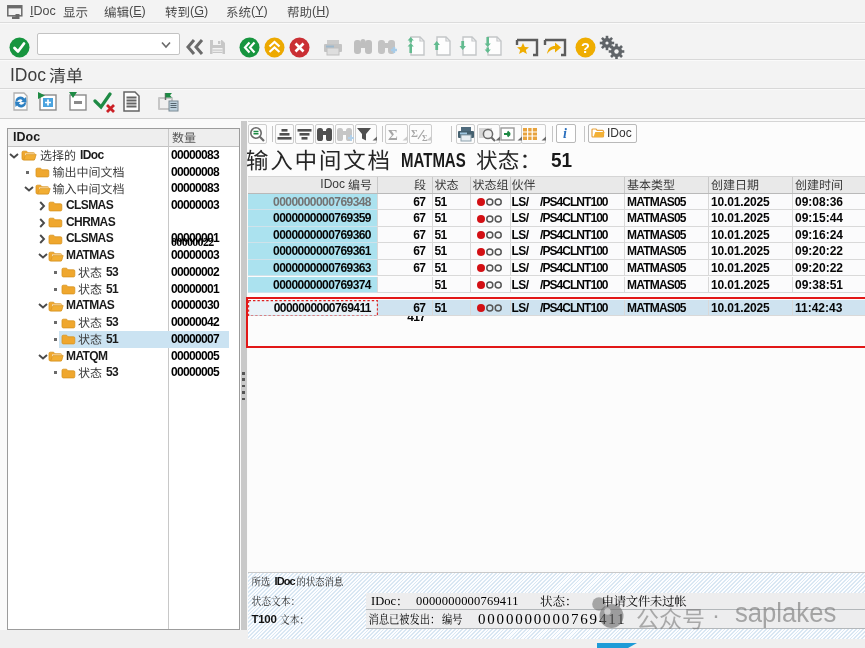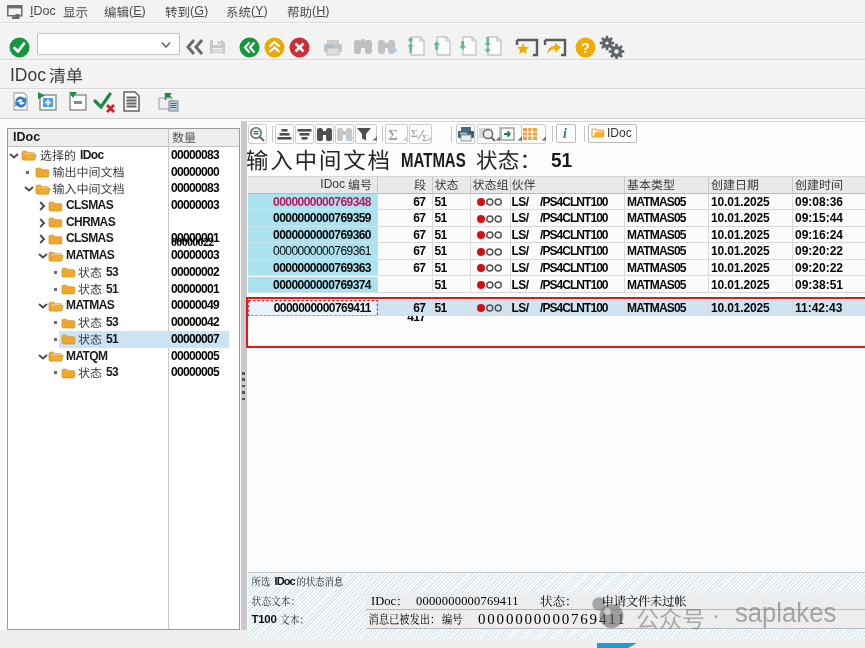--- a/index.html
+++ b/index.html
@@ -172,21 +172,21 @@
     <path d="M1 3.5 Q1 2.2 2.2 2.2 L5.6 2.2 L7 3.8 L12.6 3.8 Q13.8 3.8 13.8 5 L13.8 9.6 Q13.8 10.9 12.6 10.9 L2.2 10.9 Q1 10.9 1 9.6 Z" fill="#efa72e" stroke="#d8941f" stroke-width="0.8"></path>
     <path d="M4 4.6 L13.8 4.6 L13.8 9.8 L4 9.8 Z" fill="#fff"></path>
     <path d="M2.6 10.9 L4.8 5.6 L15.2 5.6 L13.4 10.9 Z" fill="#f2ae33" stroke="#d8941f" stroke-width="0.7"></path>
   </svg>
 <div style="position:absolute;left:80.0px;top:146.86px;height:17px;line-height:17px;font-family:'Liberation Sans',sans-serif;font-size:12px;color:#1a1a1a;font-weight:700;letter-spacing:-0.6px;white-space:pre;">IDoc</div>
 <div style="position:absolute;left:171px;top:146.86px;height:17px;line-height:17px;font-family:'Liberation Sans',sans-serif;font-size:12px;color:#000;font-weight:700;letter-spacing:-0.68px;white-space:pre;">00000083</div>
 <div style="position:absolute;left:26.0px;top:170.8px;width:2.8px;height:2.8px;background:#6a6a6a"></div>
 <svg style="position:absolute;left:35px;top:166.07999999999998px;" width="15" height="12" viewBox="0 0 15 12">
     <path d="M1 3.5 Q1 2.2 2.2 2.2 L5.6 2.2 L7 3.8 L12.6 3.8 Q13.8 3.8 13.8 5 L13.8 9.6 Q13.8 10.9 12.6 10.9 L2.2 10.9 Q1 10.9 1 9.6 Z" fill="#efa72e" stroke="#d8941f" stroke-width="0.8"></path>
   </svg>
-<div style="position:absolute;left:171px;top:163.57999999999998px;height:17px;line-height:17px;font-family:'Liberation Sans',sans-serif;font-size:12px;color:#000;font-weight:700;letter-spacing:-0.68px;white-space:pre;">00000000</div>
+<div style="position:absolute;left:171px;top:163.57999999999998px;height:17px;line-height:17px;font-family:'Liberation Sans',sans-serif;font-size:12px;color:#000;font-weight:700;letter-spacing:-0.68px;white-space:pre;">00000008</div>
 <svg style="position:absolute;left:23.5px;top:186.3px;" width="10" height="6" viewBox="0 0 10 6">
     <path d="M1 1 L5 4.5 L9 1" fill="none" stroke="#4a4a4a" stroke-width="1.9"></path>
   </svg>
 <svg style="position:absolute;left:35px;top:182.8px;" width="16" height="12" viewBox="0 0 16 12">
     <path d="M1 3.5 Q1 2.2 2.2 2.2 L5.6 2.2 L7 3.8 L12.6 3.8 Q13.8 3.8 13.8 5 L13.8 9.6 Q13.8 10.9 12.6 10.9 L2.2 10.9 Q1 10.9 1 9.6 Z" fill="#efa72e" stroke="#d8941f" stroke-width="0.8"></path>
     <path d="M4 4.6 L13.8 4.6 L13.8 9.8 L4 9.8 Z" fill="#fff"></path>
     <path d="M2.6 10.9 L4.8 5.6 L15.2 5.6 L13.4 10.9 Z" fill="#f2ae33" stroke="#d8941f" stroke-width="0.7"></path>
   </svg>
 <div style="position:absolute;left:171px;top:180.3px;height:17px;line-height:17px;font-family:'Liberation Sans',sans-serif;font-size:12px;color:#000;font-weight:700;letter-spacing:-0.68px;white-space:pre;">00000083</div>
 <svg style="position:absolute;left:38.5px;top:201.01999999999998px;" width="7" height="10" viewBox="0 0 7 10">
@@ -237,21 +237,21 @@
 <div style="position:absolute;left:171px;top:280.62px;height:17px;line-height:17px;font-family:'Liberation Sans',sans-serif;font-size:12px;color:#000;font-weight:700;letter-spacing:-0.68px;white-space:pre;">00000001</div>
 <svg style="position:absolute;left:37.5px;top:303.34000000000003px;" width="10" height="6" viewBox="0 0 10 6">
     <path d="M1 1 L5 4.5 L9 1" fill="none" stroke="#4a4a4a" stroke-width="1.9"></path>
   </svg>
 <svg style="position:absolute;left:47.5px;top:299.84000000000003px;" width="16" height="12" viewBox="0 0 16 12">
     <path d="M1 3.5 Q1 2.2 2.2 2.2 L5.6 2.2 L7 3.8 L12.6 3.8 Q13.8 3.8 13.8 5 L13.8 9.6 Q13.8 10.9 12.6 10.9 L2.2 10.9 Q1 10.9 1 9.6 Z" fill="#efa72e" stroke="#d8941f" stroke-width="0.8"></path>
     <path d="M4 4.6 L13.8 4.6 L13.8 9.8 L4 9.8 Z" fill="#fff"></path>
     <path d="M2.6 10.9 L4.8 5.6 L15.2 5.6 L13.4 10.9 Z" fill="#f2ae33" stroke="#d8941f" stroke-width="0.7"></path>
   </svg>
 <div style="position:absolute;left:66px;top:297.34000000000003px;height:17px;line-height:17px;font-family:'Liberation Sans',sans-serif;font-size:12px;color:#1a1a1a;font-weight:700;letter-spacing:-0.6px;white-space:pre;">MATMAS</div>
-<div style="position:absolute;left:171px;top:297.34000000000003px;height:17px;line-height:17px;font-family:'Liberation Sans',sans-serif;font-size:12px;color:#000;font-weight:700;letter-spacing:-0.68px;white-space:pre;">00000049</div>
+<div style="position:absolute;left:171px;top:297.34000000000003px;height:17px;line-height:17px;font-family:'Liberation Sans',sans-serif;font-size:12px;color:#000;font-weight:700;letter-spacing:-0.68px;white-space:pre;">00000030</div>
 <div style="position:absolute;left:54.0px;top:321.3px;width:2.8px;height:2.8px;background:#6a6a6a"></div>
 <svg style="position:absolute;left:60.5px;top:316.56px;" width="15" height="12" viewBox="0 0 15 12">
     <path d="M1 3.5 Q1 2.2 2.2 2.2 L5.6 2.2 L7 3.8 L12.6 3.8 Q13.8 3.8 13.8 5 L13.8 9.6 Q13.8 10.9 12.6 10.9 L2.2 10.9 Q1 10.9 1 9.6 Z" fill="#efa72e" stroke="#d8941f" stroke-width="0.8"></path>
   </svg>
 <div style="position:absolute;left:106.0px;top:314.06px;height:17px;line-height:17px;font-family:'Liberation Sans',sans-serif;font-size:12px;color:#1a1a1a;font-weight:700;letter-spacing:-0.6px;white-space:pre;">53</div>
 <div style="position:absolute;left:171px;top:314.06px;height:17px;line-height:17px;font-family:'Liberation Sans',sans-serif;font-size:12px;color:#000;font-weight:700;letter-spacing:-0.68px;white-space:pre;">00000042</div>
 <div style="position:absolute;left:54.0px;top:338.0px;width:2.8px;height:2.8px;background:#6a6a6a"></div>
 <svg style="position:absolute;left:60.5px;top:333.28px;" width="15" height="12" viewBox="0 0 15 12">
     <path d="M1 3.5 Q1 2.2 2.2 2.2 L5.6 2.2 L7 3.8 L12.6 3.8 Q13.8 3.8 13.8 5 L13.8 9.6 Q13.8 10.9 12.6 10.9 L2.2 10.9 Q1 10.9 1 9.6 Z" fill="#efa72e" stroke="#d8941f" stroke-width="0.8"></path>
   </svg>
@@ -380,21 +380,21 @@
 <div style="font-family:'Liberation Sans',sans-serif;position:absolute;right:520px;top:176px;height:17.5px;line-height:17.5px;font-size:12px;color:#3a3a3a;font-weight:400;letter-spacing:0.0px;white-space:pre;">IDoc</div>
 <div style="position:absolute;left:247.5px;top:193.5px;width:617.5px;height:16.6px;background:#fbfbfc;border-bottom:1px solid #d9d9d9;box-sizing:border-box"></div>
 <div style="position:absolute;left:247.5px;top:193.5px;width:129.5px;height:16.6px;background:#abe2ef;border-bottom:1px solid #cfe2ea"></div>
 <div style="position:absolute;left:377px;top:193.5px;width:1px;height:15.600000000000001px;background:#d9d9d9"></div>
 <div style="position:absolute;left:432px;top:193.5px;width:1px;height:15.600000000000001px;background:#d9d9d9"></div>
 <div style="position:absolute;left:470px;top:193.5px;width:1px;height:15.600000000000001px;background:#d9d9d9"></div>
 <div style="position:absolute;left:510px;top:193.5px;width:1px;height:15.600000000000001px;background:#d9d9d9"></div>
 <div style="position:absolute;left:624px;top:193.5px;width:1px;height:15.600000000000001px;background:#d9d9d9"></div>
 <div style="position:absolute;left:708px;top:193.5px;width:1px;height:15.600000000000001px;background:#d9d9d9"></div>
 <div style="position:absolute;left:792px;top:193.5px;width:1px;height:15.600000000000001px;background:#d9d9d9"></div>
-<div style="font-family:'Liberation Sans',sans-serif;position:absolute;right:494px;top:193.5px;height:16.6px;line-height:16.6px;font-size:12px;color:#be185d;font-weight:700;letter-spacing:-0.55px;white-space:pre;">0000000000769348</div>
+<div style="font-family:'Liberation Sans',sans-serif;position:absolute;right:494px;top:193.5px;height:16.6px;line-height:16.6px;font-size:12px;color:#737373;font-weight:700;letter-spacing:-0.55px;white-space:pre;">0000000000769348</div>
 <div style="font-family:'Liberation Sans',sans-serif;position:absolute;right:439.5px;top:193.5px;height:16.6px;line-height:16.6px;font-size:12px;color:#050505;font-weight:700;letter-spacing:-0.55px;white-space:pre;">67</div>
 <div style="position:absolute;left:434.5px;top:193.5px;height:16.6px;line-height:16.6px;font-family:'Liberation Sans',sans-serif;font-size:12px;color:#050505;font-weight:700;letter-spacing:-0.55px;white-space:pre;">51</div>
 <svg style="position:absolute;left:476px;top:197.0px;" width="28" height="10" viewBox="0 0 28 10">
     <circle cx="5" cy="5" r="4" fill="#d30f14"></circle>
     <circle cx="13.8" cy="5" r="3" fill="none" stroke="#565656" stroke-width="1.5"></circle>
     <circle cx="22.2" cy="5" r="3" fill="none" stroke="#565656" stroke-width="1.5"></circle>
   </svg>
 <div style="position:absolute;left:511.5px;top:193.5px;height:16.6px;line-height:16.6px;font-family:'Liberation Sans',sans-serif;font-size:12px;color:#050505;font-weight:700;letter-spacing:-0.55px;white-space:pre;">LS/</div>
 <div style="position:absolute;left:540px;top:193.5px;height:16.6px;line-height:16.6px;font-family:'Liberation Sans',sans-serif;font-size:12px;color:#050505;font-weight:700;letter-spacing:-0.95px;white-space:pre;">/PS4CLNT100</div>
 <div style="position:absolute;left:627px;top:193.5px;height:16.6px;line-height:16.6px;font-family:'Liberation Sans',sans-serif;font-size:12px;color:#050505;font-weight:700;letter-spacing:-0.8px;white-space:pre;">MATMAS05</div>
@@ -446,21 +446,21 @@
 <div style="position:absolute;left:795px;top:226.7px;height:16.6px;line-height:16.6px;font-family:'Liberation Sans',sans-serif;font-size:12px;color:#050505;font-weight:700;letter-spacing:0px;white-space:pre;">09:16:24</div>
 <div style="position:absolute;left:247.5px;top:243.3px;width:617.5px;height:16.6px;background:#fbfbfc;border-bottom:1px solid #d9d9d9;box-sizing:border-box"></div>
 <div style="position:absolute;left:247.5px;top:243.3px;width:129.5px;height:16.6px;background:#abe2ef;border-bottom:1px solid #cfe2ea"></div>
 <div style="position:absolute;left:377px;top:243.3px;width:1px;height:15.600000000000001px;background:#d9d9d9"></div>
 <div style="position:absolute;left:432px;top:243.3px;width:1px;height:15.600000000000001px;background:#d9d9d9"></div>
 <div style="position:absolute;left:470px;top:243.3px;width:1px;height:15.600000000000001px;background:#d9d9d9"></div>
 <div style="position:absolute;left:510px;top:243.3px;width:1px;height:15.600000000000001px;background:#d9d9d9"></div>
 <div style="position:absolute;left:624px;top:243.3px;width:1px;height:15.600000000000001px;background:#d9d9d9"></div>
 <div style="position:absolute;left:708px;top:243.3px;width:1px;height:15.600000000000001px;background:#d9d9d9"></div>
 <div style="position:absolute;left:792px;top:243.3px;width:1px;height:15.600000000000001px;background:#d9d9d9"></div>
-<div style="font-family:'Liberation Sans',sans-serif;position:absolute;right:494px;top:243.3px;height:16.6px;line-height:16.6px;font-size:12px;color:#050505;font-weight:400;letter-spacing:-0.55px;white-space:pre;">0000000000769361</div>
+<div style="font-family:'Liberation Sans',sans-serif;position:absolute;right:494px;top:243.3px;height:16.6px;line-height:16.6px;font-size:12px;color:#050505;font-weight:700;letter-spacing:-0.55px;white-space:pre;">0000000000769361</div>
 <div style="font-family:'Liberation Sans',sans-serif;position:absolute;right:439.5px;top:243.3px;height:16.6px;line-height:16.6px;font-size:12px;color:#050505;font-weight:700;letter-spacing:-0.55px;white-space:pre;">67</div>
 <div style="position:absolute;left:434.5px;top:243.3px;height:16.6px;line-height:16.6px;font-family:'Liberation Sans',sans-serif;font-size:12px;color:#050505;font-weight:700;letter-spacing:-0.55px;white-space:pre;">51</div>
 <svg style="position:absolute;left:476px;top:246.8px;" width="28" height="10" viewBox="0 0 28 10">
     <circle cx="5" cy="5" r="4" fill="#d30f14"></circle>
     <circle cx="13.8" cy="5" r="3" fill="none" stroke="#565656" stroke-width="1.5"></circle>
     <circle cx="22.2" cy="5" r="3" fill="none" stroke="#565656" stroke-width="1.5"></circle>
   </svg>
 <div style="position:absolute;left:511.5px;top:243.3px;height:16.6px;line-height:16.6px;font-family:'Liberation Sans',sans-serif;font-size:12px;color:#050505;font-weight:700;letter-spacing:-0.55px;white-space:pre;">LS/</div>
 <div style="position:absolute;left:540px;top:243.3px;height:16.6px;line-height:16.6px;font-family:'Liberation Sans',sans-serif;font-size:12px;color:#050505;font-weight:700;letter-spacing:-0.95px;white-space:pre;">/PS4CLNT100</div>
 <div style="position:absolute;left:627px;top:243.3px;height:16.6px;line-height:16.6px;font-family:'Liberation Sans',sans-serif;font-size:12px;color:#050505;font-weight:700;letter-spacing:-0.8px;white-space:pre;">MATMAS05</div>

